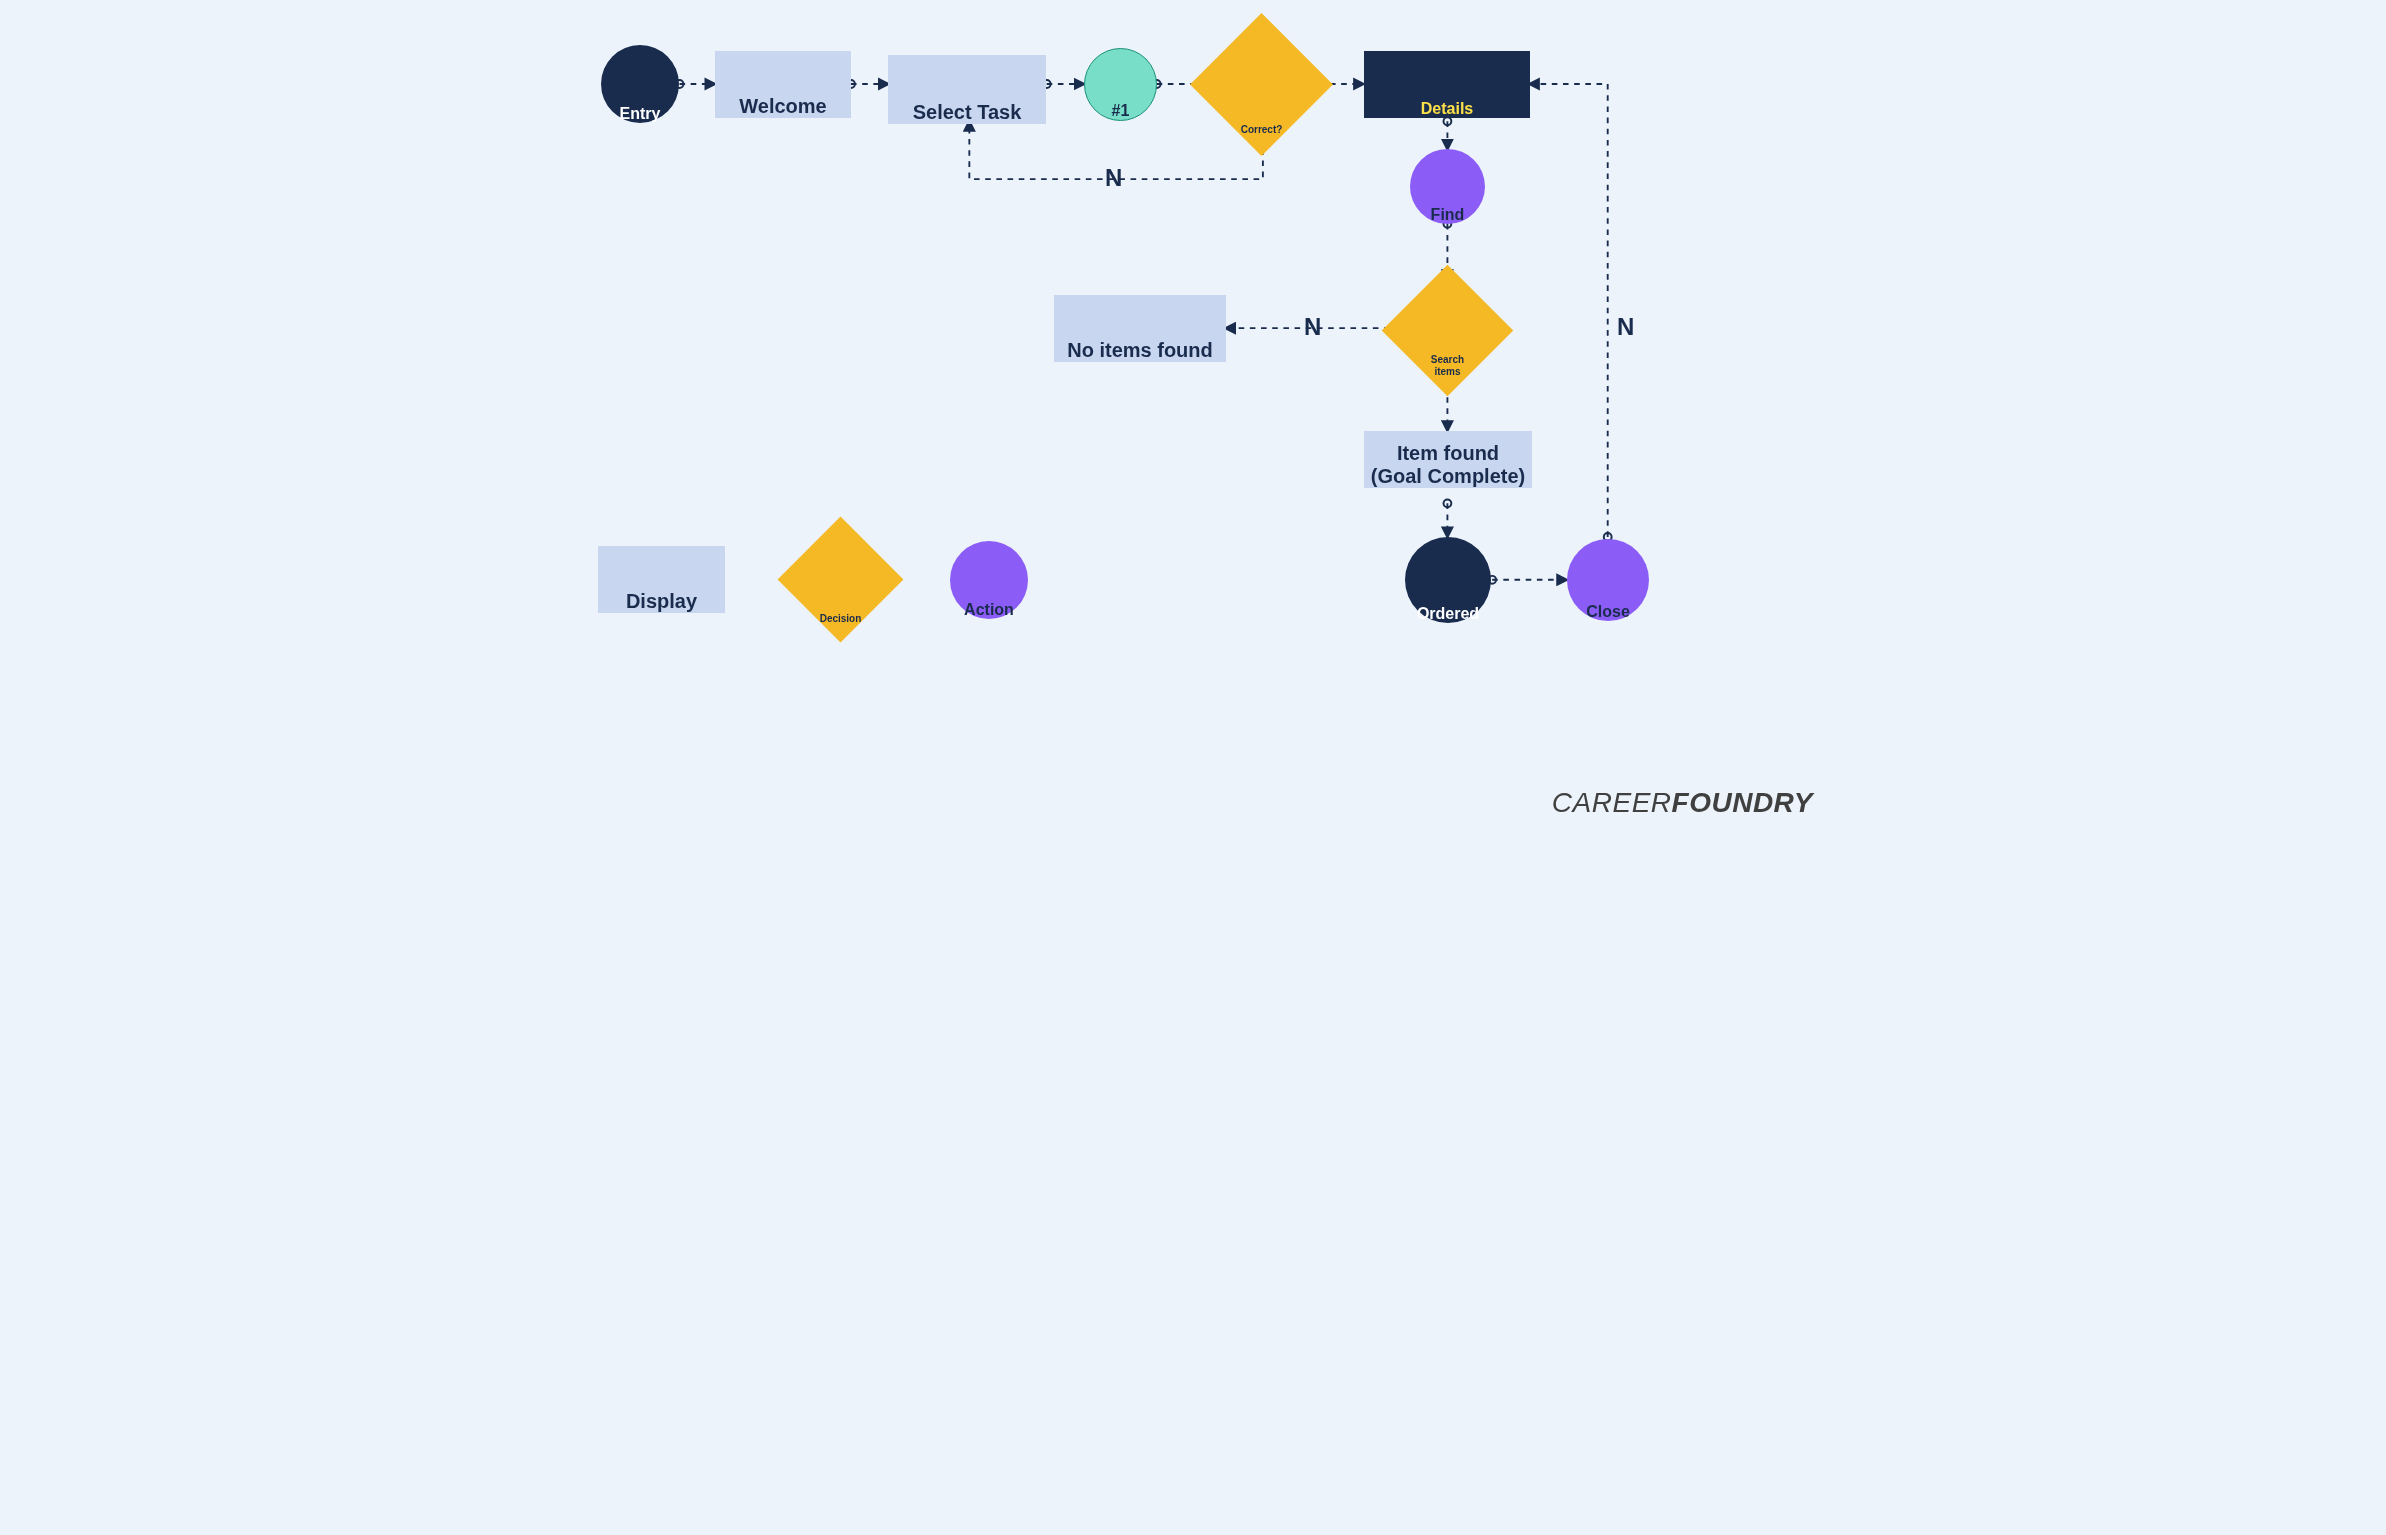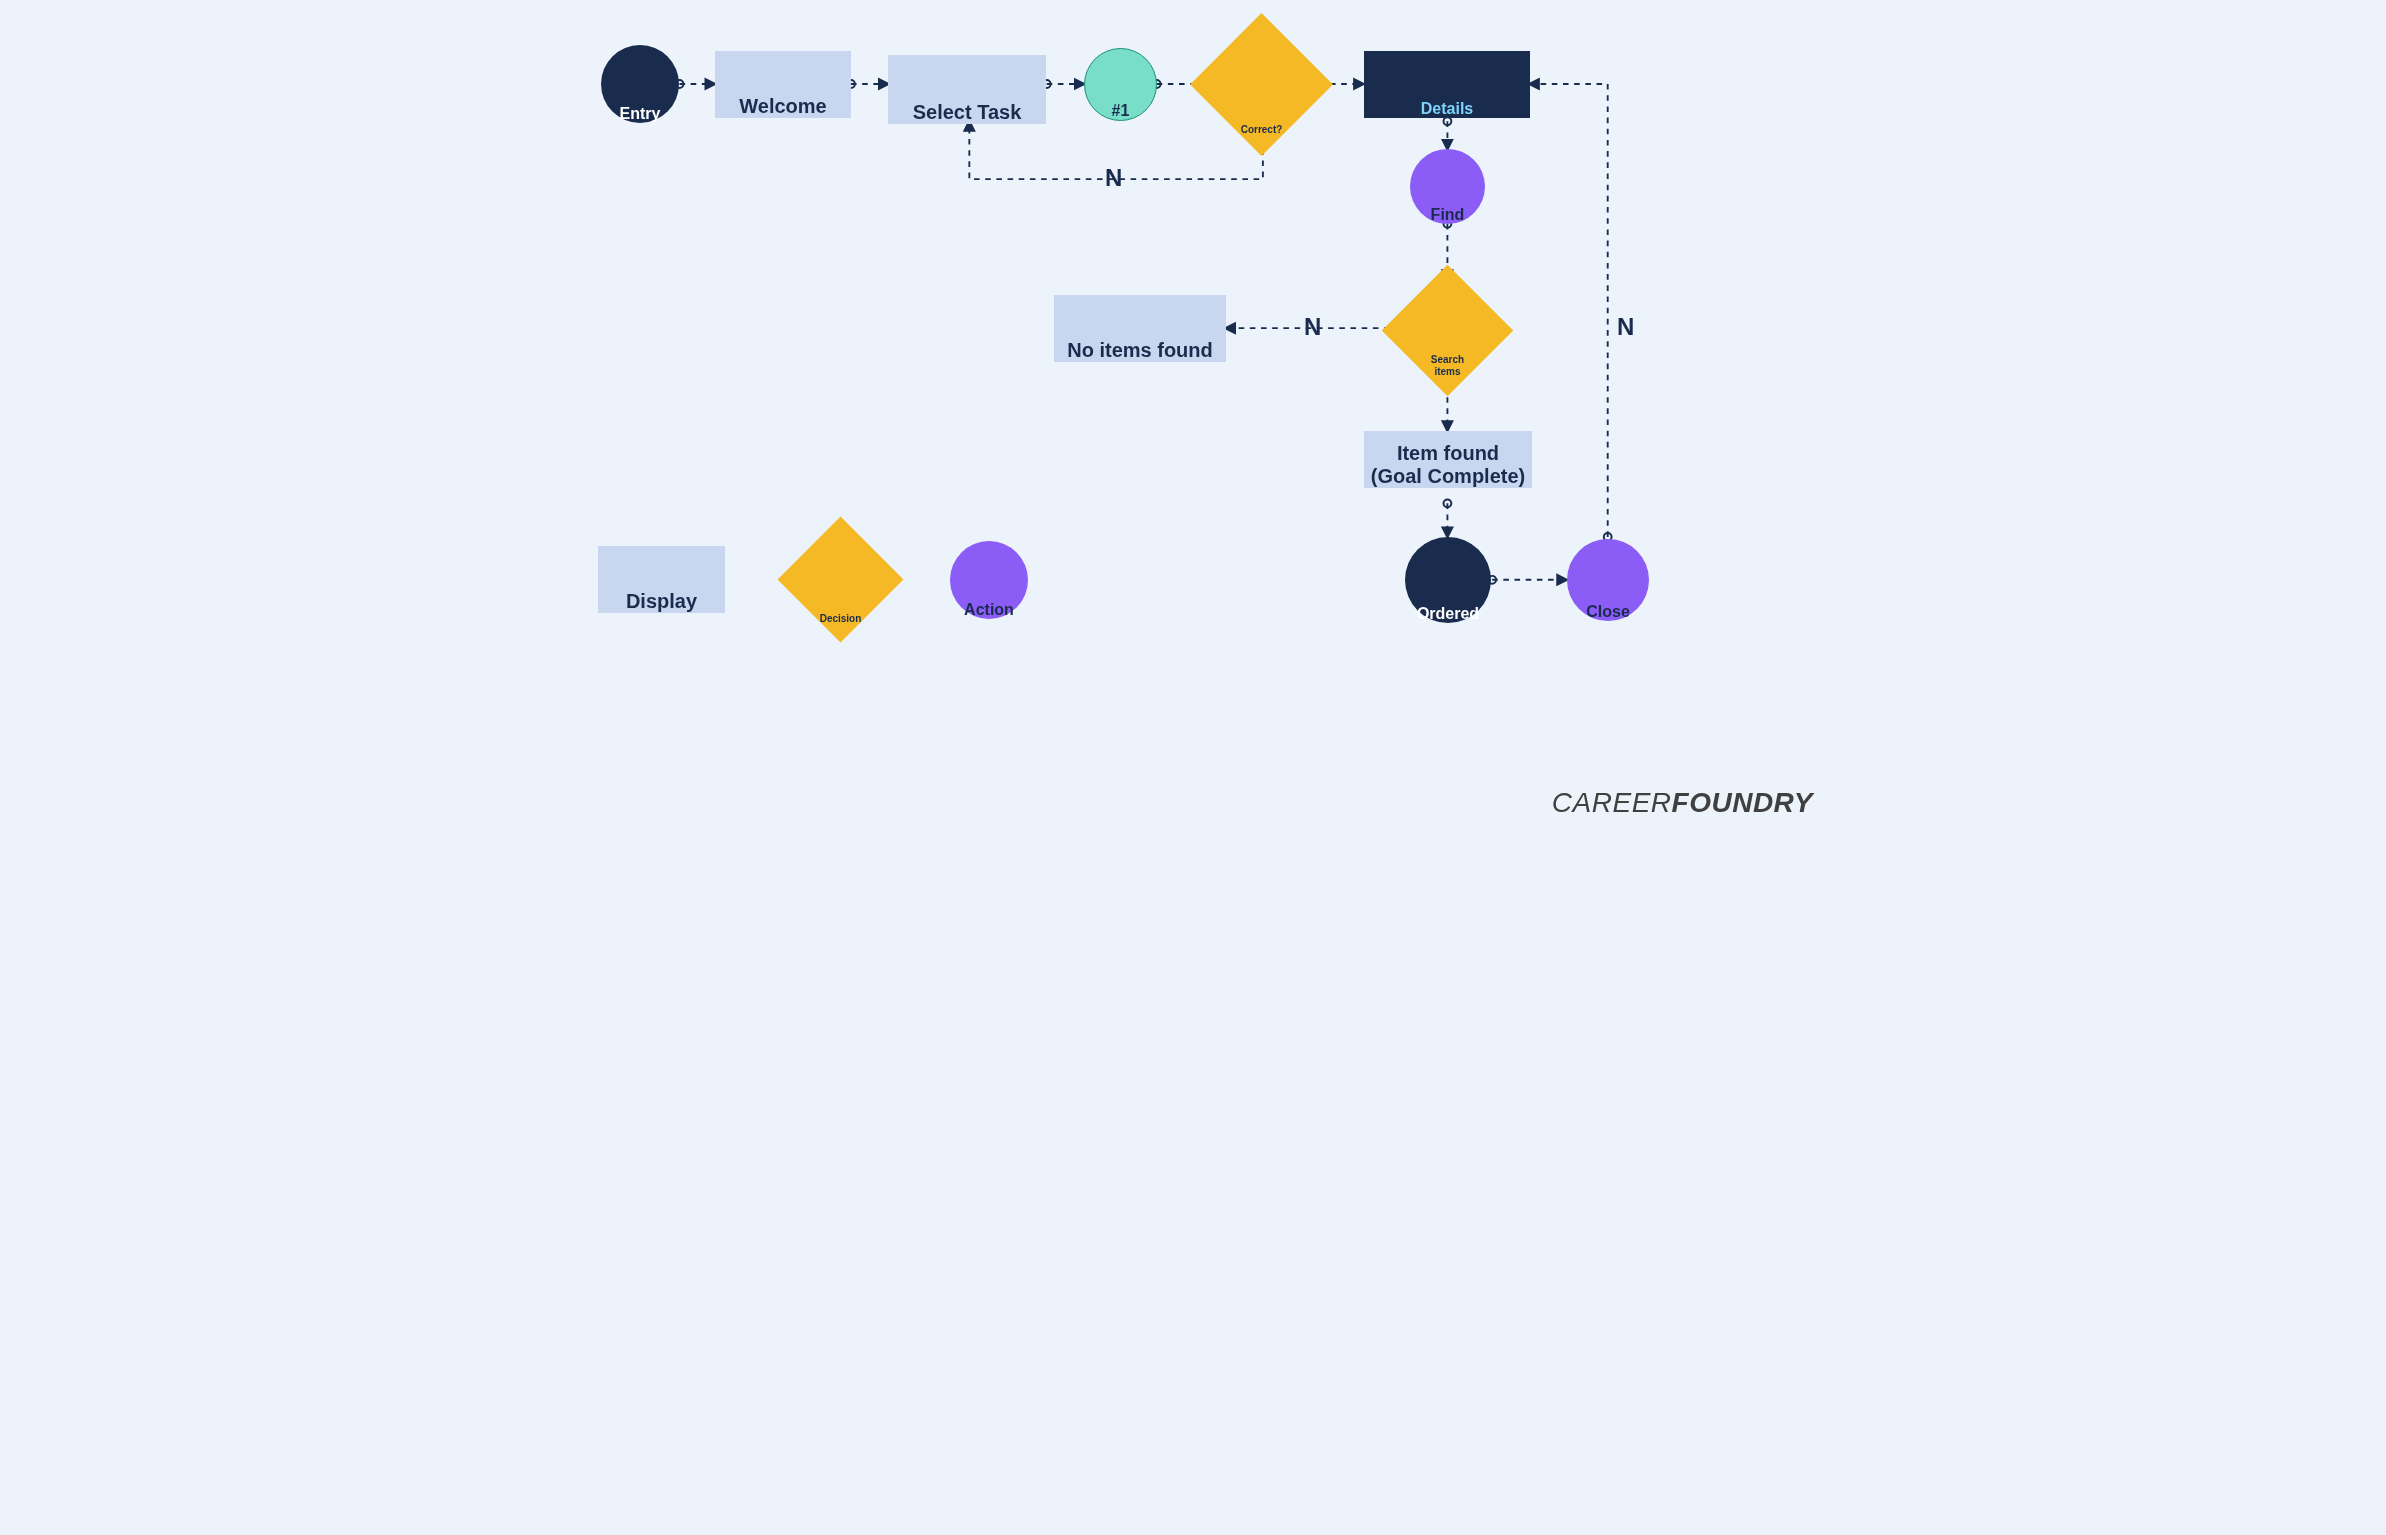--- a/index.html
+++ b/index.html
@@ -25,21 +25,21 @@
     color: #1a2c4d;
     box-sizing: border-box;
     line-height: 1.15;
   }
   .rect-light {
     background: #c8d7ef;
     font-size: 20px;
   }
   .rect-dark {
     background: #1a2c4d;
-    color: #7dd3fc;
+    color: #fde047;
     font-size: 16px;
   }
   .circle-dark {
     background: #1a2c4d;
     color: #ffffff;
     border-radius: 50%;
     font-size: 16px;
   }
   .circle-teal {
     background: #8b5cf6;

